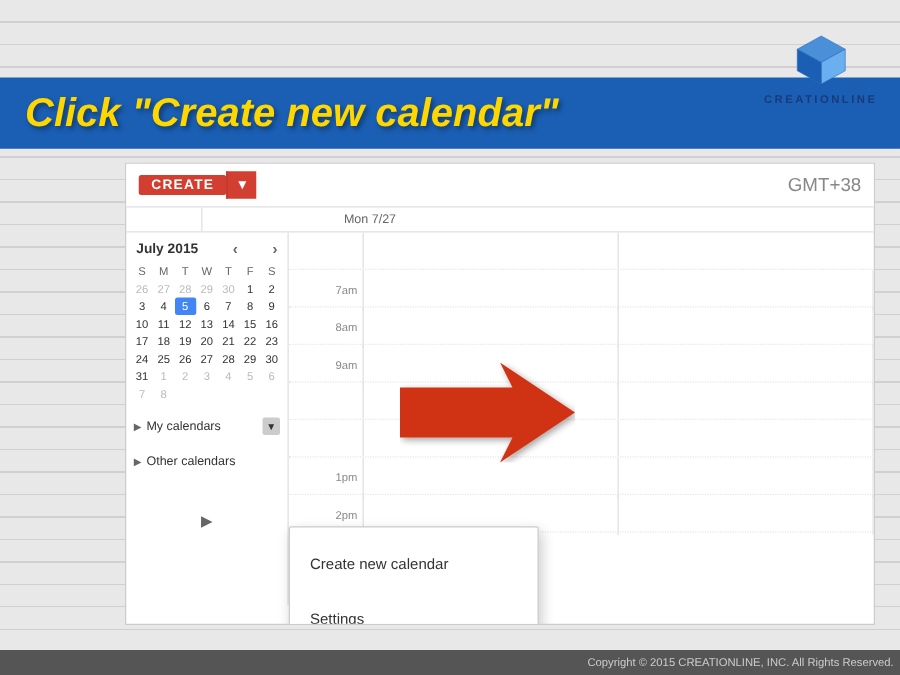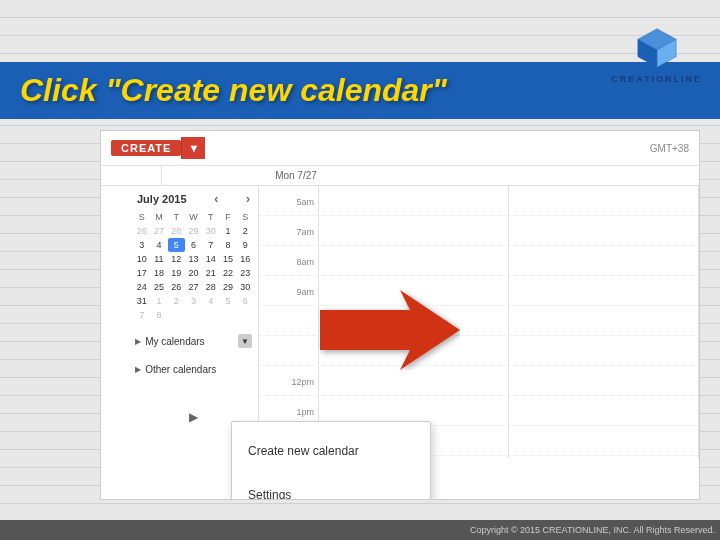--- a/index.html
+++ b/index.html
@@ -109,21 +109,21 @@
       color: #fff;
       font-size: 11px;
       padding: 5px 6px;
       border: none;
       border-left: 1px solid #b83228;
       cursor: pointer;
     }
 
     .cal-timezone {
       margin-left: auto;
-      font-size: 10px;
+      font-size: 15px;
       color: #888;
     }
 
     
     .cal-headers {
       display: grid;
       grid-template-columns: 60px 1fr 1fr;
       border-bottom: 1px solid #e0e0e0;
       font-size: 10px;
       color: #666;
@@ -136,21 +136,20 @@
     }
 
     .cal-headers .col-header:first-child {
       border-left: none;
     }
 
     
     .cal-body {
       display: flex;
       height: calc(100% - 70px);
-      padding-left: 28px;
     }
 
     
     .cal-sidebar {
       width: 130px;
       border-right: 1px solid #e0e0e0;
       flex-shrink: 0;
       padding: 6px 4px;
       font-size: 10px;
       position: relative;
@@ -409,21 +408,20 @@
       <div class="section-header">
         <span class="arrow">▶</span>
         <span>Other calendars</span>
       </div>
 
       <div style="position:absolute;bottom:60px;left:50%;transform:translateX(-50%);font-size:12px;color:#666;">▶</div>
     </div>
 
     <div class="cal-timegrid">
       <div class="time-row">
-        <div class="time-label">5am</div>
         <div class="time-cell"></div>
         <div class="time-cell"></div>
       </div>
       <div class="time-row">
         <div class="time-label">7am</div>
         <div class="time-cell"></div>
         <div class="time-cell"></div>
       </div>
       <div class="time-row">
         <div class="time-label">8am</div>
@@ -435,25 +433,20 @@
         <div class="time-cell"></div>
         <div class="time-cell"></div>
       </div>
       <div class="time-row">
         <div class="time-label"></div>
         <div class="time-cell"></div>
         <div class="time-cell"></div>
       </div>
       <div class="time-row">
         <div class="time-label"></div>
-        <div class="time-cell"></div>
-        <div class="time-cell"></div>
-      </div>
-      <div class="time-row">
-        <div class="time-label">12pm</div>
         <div class="time-cell"></div>
         <div class="time-cell"></div>
       </div>
       <div class="time-row">
         <div class="time-label">1pm</div>
         <div class="time-cell"></div>
         <div class="time-cell"></div>
       </div>
       <div class="time-row">
         <div class="time-label">2pm</div>

